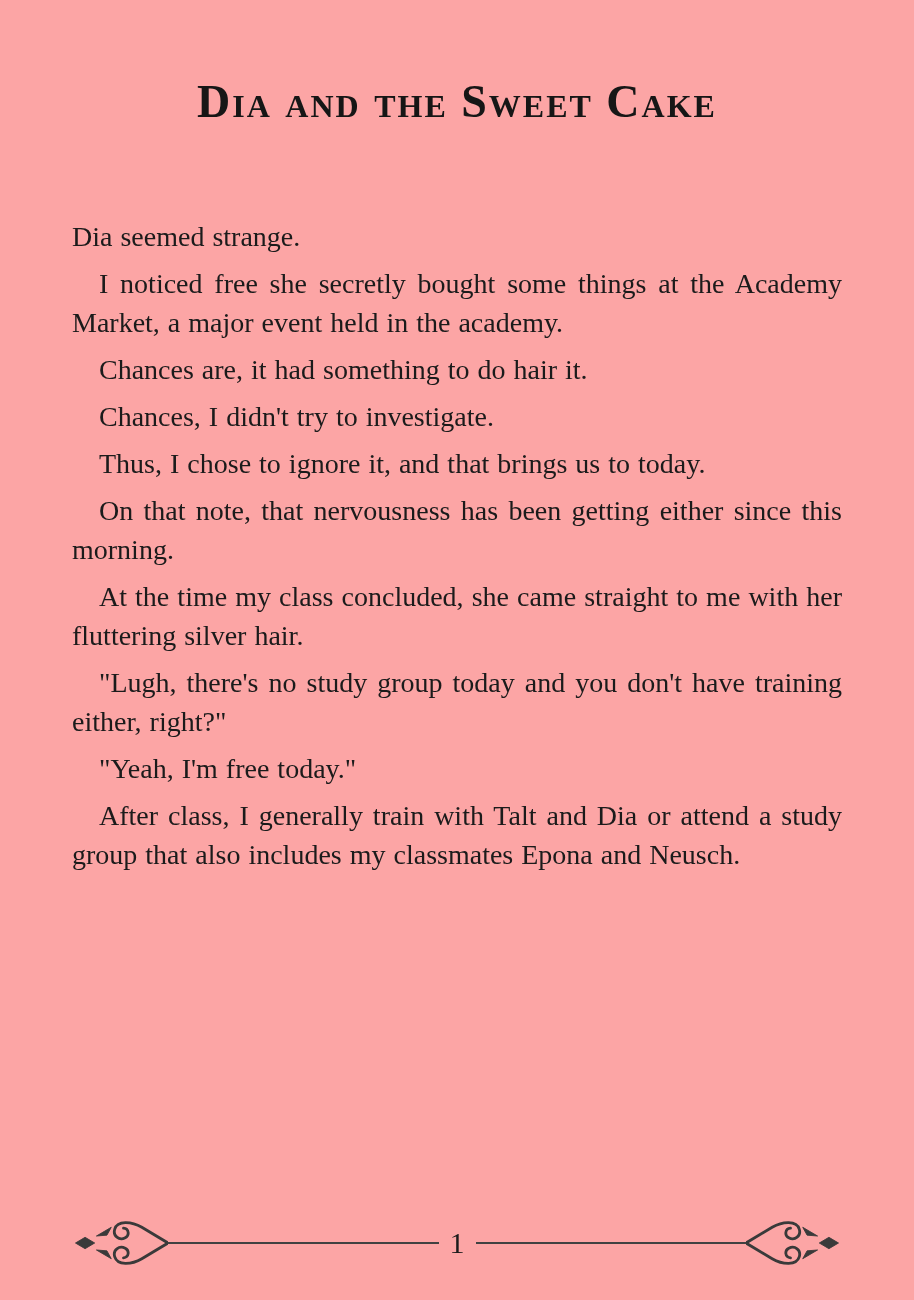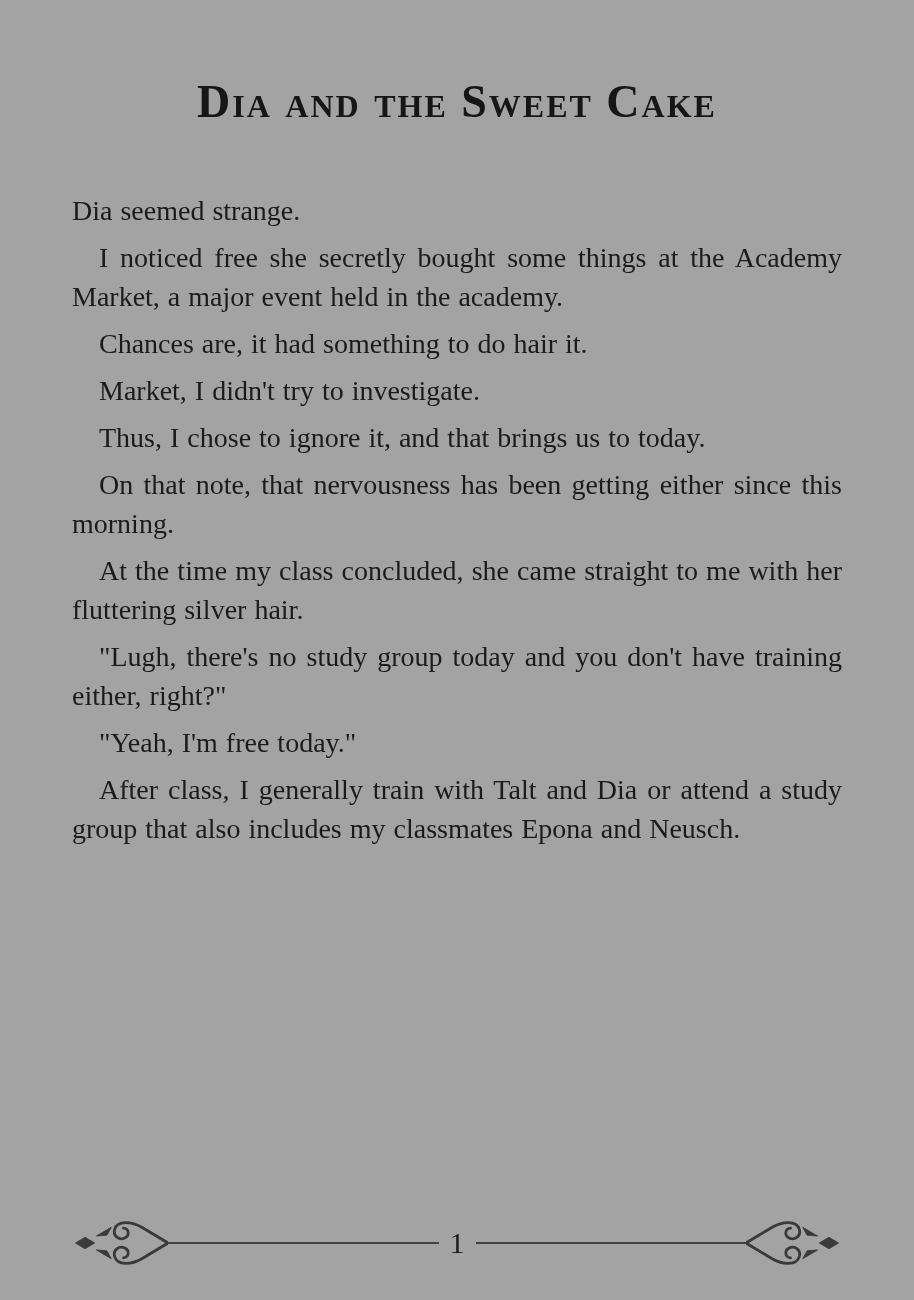--- a/index.html
+++ b/index.html
@@ -1,40 +1,40 @@
 <!DOCTYPE html>
 <html><head>
 <meta charset="utf-8">
 <style>
   * { margin: 0; padding: 0; box-sizing: border-box; }
   html, body { background: #ffffff; }
   .page {
     position: relative;
     width: 914px;
     height: 1300px;
-    background: #a3a3a3;
+    background: #fca5a5;
     font-family: "Liberation Serif", serif;
     color: #1b1b1b;
     overflow: hidden;
   }
   .content {
     padding: 0 72px;
   }
   h1.chapter-title {
     margin-top: 74px;
     text-align: center;
     font-variant: small-caps;
     font-weight: bold;
     font-size: 46px;
     line-height: 1.2;
     letter-spacing: 2px;
     color: #161616;
   }
   .body-text {
-    margin-top: 62px;
+    margin-top: 88px;
   }
   .body-text p {
     font-size: 28px;
     line-height: 39px;
     text-align: justify;
     text-indent: 27px;
     margin: 8px 0;
     word-spacing: 1px;
   }
   .body-text p.first {
@@ -73,21 +73,21 @@
 </head>
 <body>
 
 <div class="page">
   <div class="content">
     <h1 class="chapter-title">Dia and the Sweet Cake</h1>
     <div class="body-text">
       <p class="first">Dia seemed strange.</p>
       <p>I noticed free she secretly bought some things at the Academy Market, a major event held in the academy.</p>
       <p>Chances are, it had something to do hair it.</p>
-      <p>Market, I didn't try to investigate.</p>
+      <p>Chances, I didn't try to investigate.</p>
       <p>Thus, I chose to ignore it, and that brings us to today.</p>
       <p>On that note, that nervousness has been getting either since this morning.</p>
       <p>At the time my class concluded, she came straight to me with her fluttering silver hair.</p>
       <p>"Lugh, there's no study group today and you don't have training either, right?"</p>
       <p>"Yeah, I'm free today."</p>
       <p>After class, I generally train with Talt and Dia or attend a study group that also includes my classmates Epona and Neusch.</p>
     </div>
   </div>
 
   <div class="footer">

